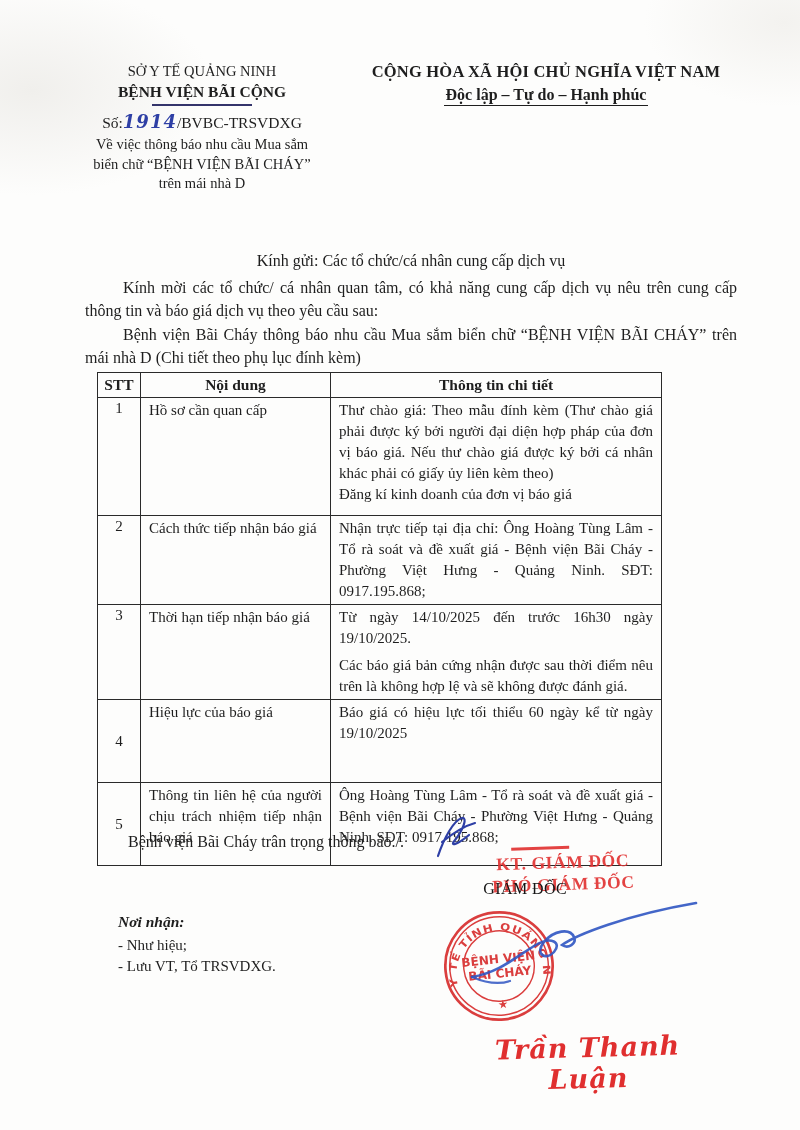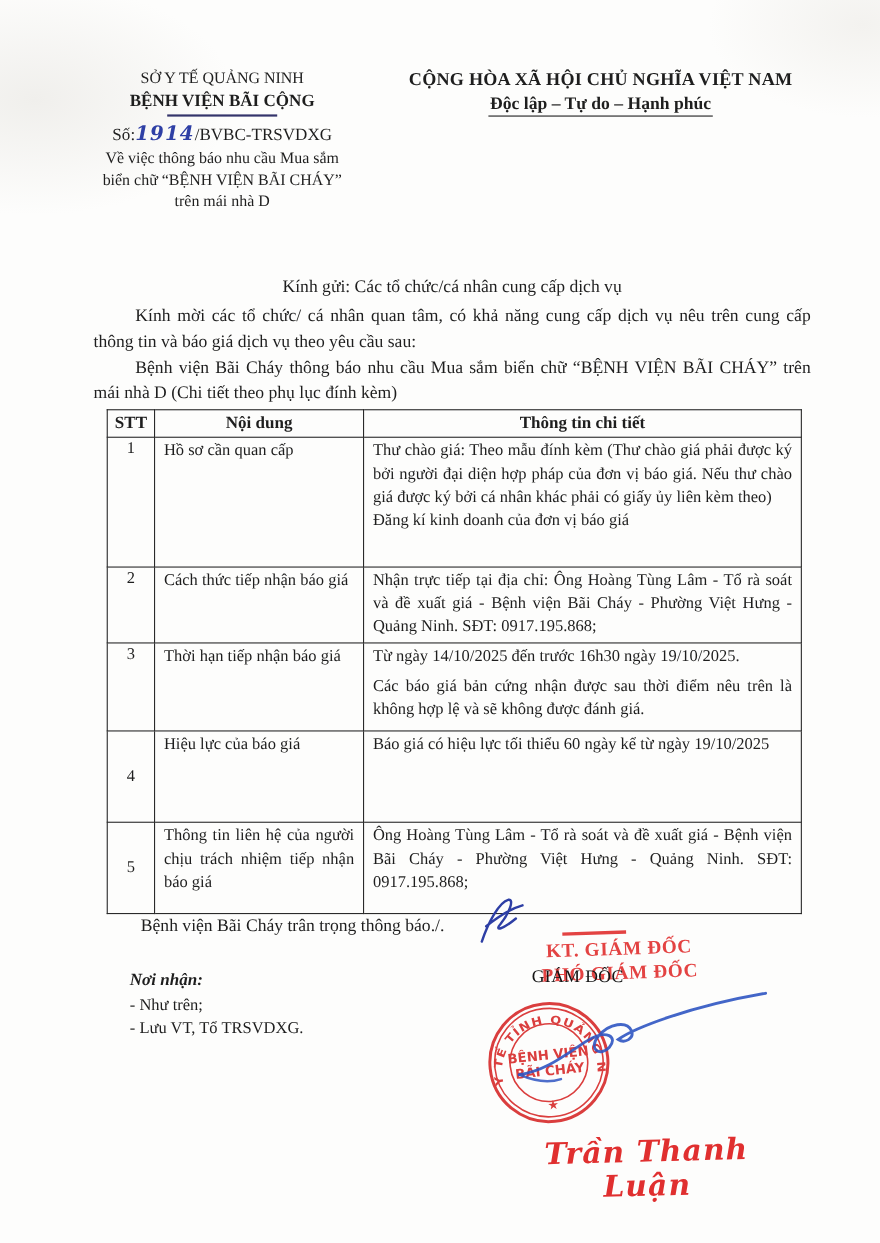--- a/index.html
+++ b/index.html
@@ -25,39 +25,39 @@
   .motto{font-size:16px;font-weight:bold;margin-top:4px;}
   .motto span{border-bottom:1.6px solid #1e1e1e;padding:0 2px 2px 2px;}
   .dateline{margin-top:15px;font-style:italic;font-size:16px;}
   .day{font-size:19px;}
   
   .salutation{position:absolute;left:85px;top:252px;width:652px;text-align:center;font-size:16px;font-family:Liberation Serif, serif;}
   .bodytext{position:absolute;left:85px;top:277px;width:652px;}
   .bodytext p{margin:0;font-size:16px;line-height:1.42;text-align:justify;text-indent:38px;}
   .bodytext p + p{margin-top:2px;}
   
-  table.req{position:absolute;left:97px;top:372px;width:632px;border-collapse:collapse;table-layout:fixed;font-size:15px;padding-left:34px;}
+  table.req{position:absolute;left:97px;top:372px;width:565px;border-collapse:collapse;table-layout:fixed;font-size:15px;padding-left:34px;}
   table.req th,table.req td{border:1.5px solid #2a2a2a;padding:2px 8px;vertical-align:top;overflow:hidden;}
   table.req thead th{text-align:center;font-weight:bold;font-size:15.5px;padding:2px 4px;height:20px;vertical-align:middle;}
   td.num{text-align:center;}
   td.content{text-align:justify;line-height:1.4;}
   td.detail p{margin:0;text-align:justify;line-height:1.4;}
   tr.r1{height:118px;} tr.r2{height:69px;} tr.r3{height:80px;} tr.r4{height:83px;} tr.r5{height:83px;}
   tr.r3 td.detail p + p{margin-top:6px;}
   tr.r4 td.num,tr.r5 td.num{vertical-align:middle;}
   
   .closing{position:absolute;left:128px;top:833px;font-size:16px;}
   .paraph{position:absolute;left:428px;top:808px;}
   .stamp-titles{position:absolute;left:478px;top:846px;width:170px;text-align:center;color:#e23535;
     font-weight:bold;font-size:17.5px;line-height:1.28;letter-spacing:.6px;transform:rotate(-2deg);opacity:.93;}
   .red-line{width:58px;height:3px;background:#e23535;margin:0 auto 2px 34px;}
   .printed-title{position:absolute;left:447px;top:880px;width:120px;text-align:right;font-weight:normal;
     font-size:16px;letter-spacing:.4px;color:#141414;}
   .recipients{position:absolute;left:118px;top:880px;font-size:15px;line-height:1.4;}
-  .r-label{font-weight:bold;font-style:italic;font-size:15.5px;margin-bottom:2px;}
+  .r-label{font-weight:bold;font-style:italic;font-size:15.5px;margin-bottom:2px;margin-top:31px;}
   .seal{position:absolute;left:441px;top:908px;width:116px;height:116px;transform:rotate(-6deg);opacity:.95;}
   .seal circle{fill:none;stroke:#d93434;}
   .seal .ring{font-family:"DejaVu Sans",sans-serif;font-size:10.5px;font-weight:bold;fill:#d93434;letter-spacing:1px;}
   .seal .c1{font-family:"DejaVu Sans",sans-serif;font-size:12.5px;font-weight:bold;fill:#d93434;text-anchor:middle;}
   .seal .star{font-size:12px;fill:#d93434;text-anchor:middle;}
   .bluesig{position:absolute;left:458px;top:893px;}
   .signer-name{position:absolute;left:468px;top:1032px;width:240px;text-align:center;color:#e02f2f;
     font-size:27px;font-style:italic;font-weight:bold;font-family:"DejaVu Serif",serif;
     letter-spacing:1px;transform:rotate(-1.5deg);}
 </style>
@@ -146,21 +146,21 @@
 
   <div class="stamp-titles">
     <div class="red-line"></div>
     <div>KT. GIÁM ĐỐC</div>
     <div>PHÓ GIÁM ĐỐC</div>
   </div>
   <div class="printed-title">GIÁM ĐỐC</div>
 
   <div class="recipients">
     <div class="r-label">Nơi nhận:</div>
-    <div>- Như trên;</div>
+    <div>- Như hiệu;</div>
     <div>- Lưu VT, Tổ TRSVDXG.</div>
   </div>
 
   <svg class="seal" viewBox="0 0 120 120">
     <circle cx="60" cy="60" r="55.5" stroke-width="2.8"></circle>
     <circle cx="60" cy="60" r="51" stroke-width="1.5"></circle>
     <circle cx="60" cy="60" r="36.5" stroke-width="1.5"></circle>
     <path id="sealArc" d="M 15.5,75 A 45,45 0 1 1 104.5,75" fill="none"></path>
     <text class="ring"><textPath href="#sealArc" startOffset="50%" text-anchor="middle" textLength="212" lengthAdjust="spacingAndGlyphs">SỞ Y TẾ TỈNH QUẢNG NINH</textPath></text>
     <text class="c1" x="60" y="57">BỆNH VIỆN</text>

